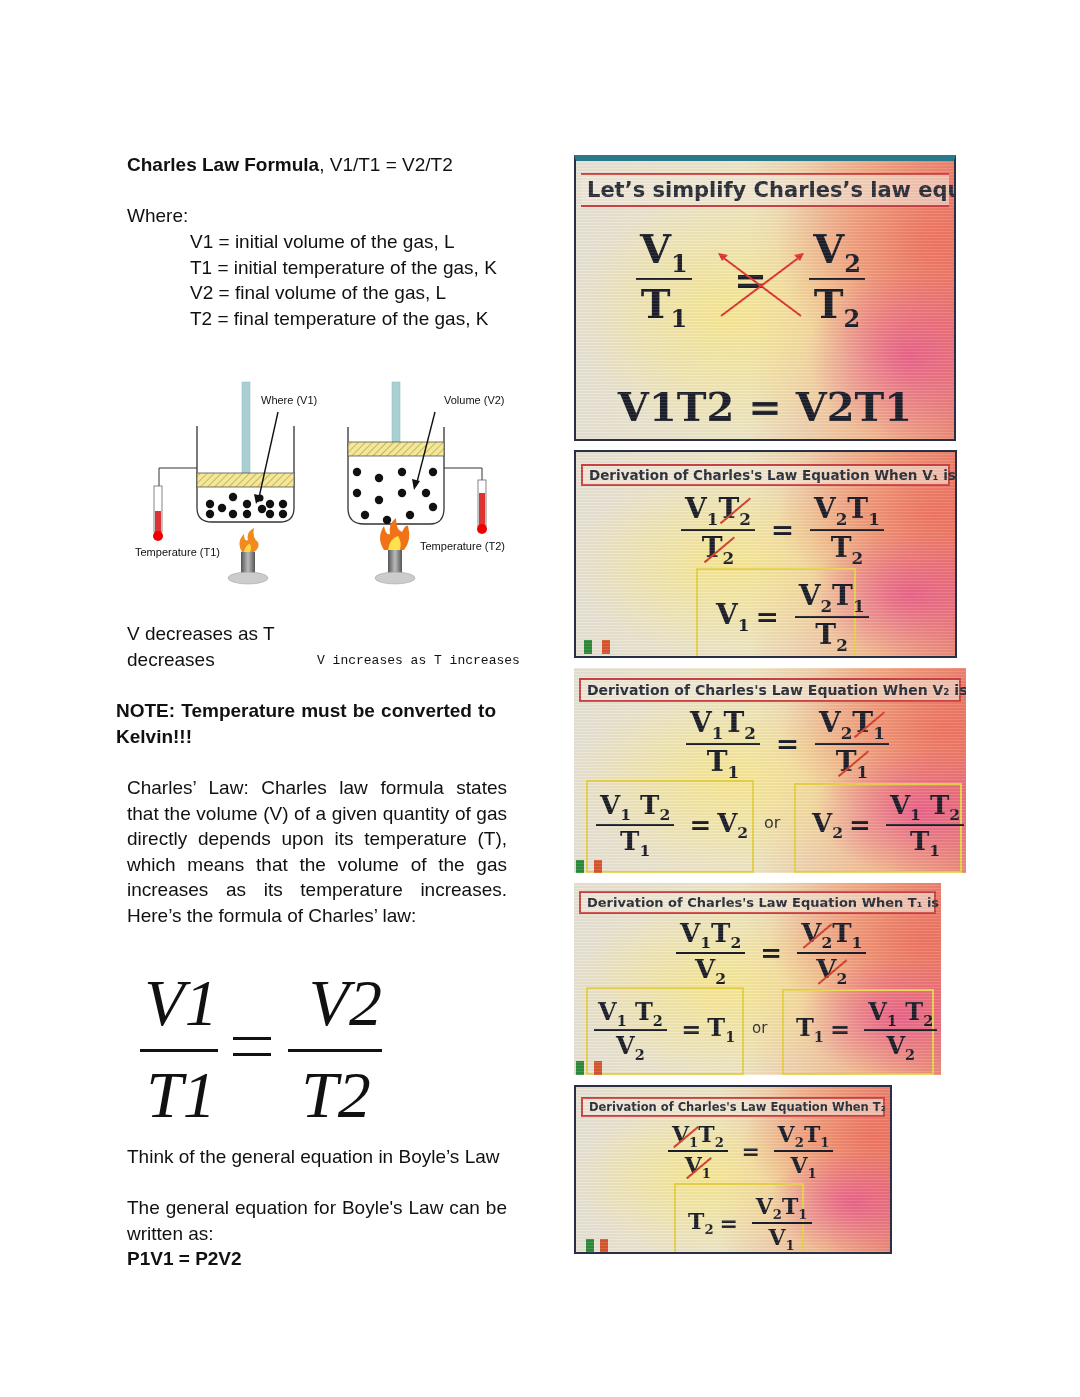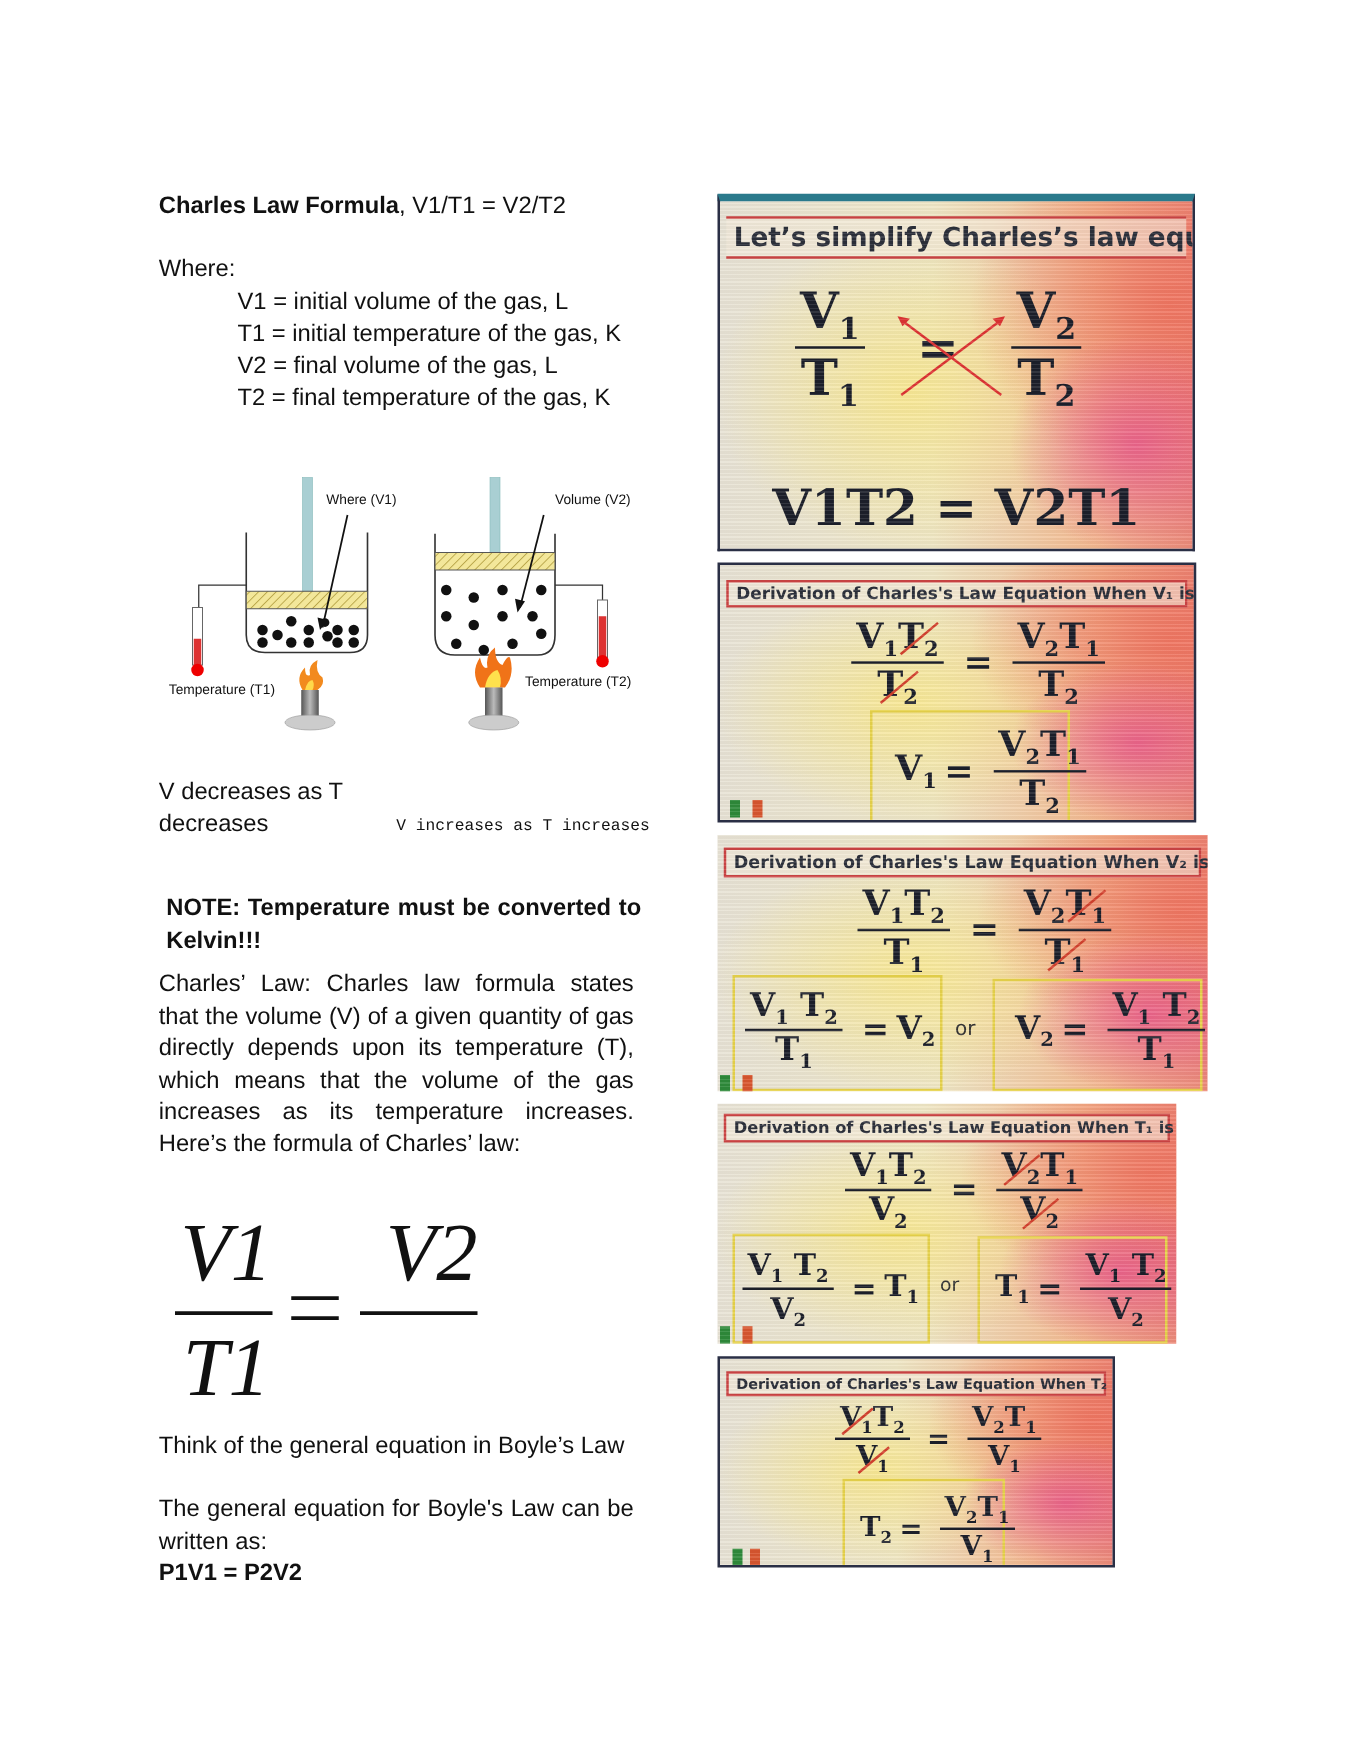--- a/index.html
+++ b/index.html
@@ -131,32 +131,33 @@
   </svg>
   <div class="abs tiny" style="left:131px; top:14px;">Where (V1)</div>
   <div class="abs tiny" style="left:286px; top:14px;margin-left:28px;">Volume (V2)</div>
   <div class="abs tiny" style="left:5px; top:166px;">Temperature (T1)</div>
   <div class="abs tiny" style="left:290px; top:160px;">Temperature (T2)</div>
 </div>
 
 <div class="abs t" style="left:127px; top:621px; width:170px;">V decreases as T decreases</div>
 <div class="abs small" style="left:317px; top:653px;font-family:Liberation Mono, monospace;">V increases as T increases</div>
 
-<div class="abs t b just" style="left:133px; top:698px; width:380px;margin-top:16px;">NOTE: Temperature must be converted to Kelvin!!!</div>
+<div class="abs t b just" style="left:116px; top:698px; width:380px;">NOTE: Temperature must be converted to Kelvin!!!</div>
 
 <div class="abs t just" style="left:127px; top:775px; width:380px;">Charles’ Law: Charles law formula states that the volume (V) of a given quantity of gas directly depends upon its temperature (T), which means that the volume of the gas increases as its temperature increases. Here’s the formula of Charles’ law:</div>
 
 <div class="abs" style="left:138px; top:965px; width:250px; height:165px; font-family:'Liberation Serif', serif; font-style:italic; font-size:66px;">
   <div class="abs" style="left:4px; top:0; width:78px; text-align:center;">V1</div>
   <div class="abs" style="left:2px; top:84px; width:78px; height:3px; background:#111;"></div>
   <div class="abs" style="left:4px; top:92px; width:78px; text-align:center;">T1</div>
   <div class="abs" style="left:95px; top:72px; width:38px; height:3px; background:#111;"></div>
   <div class="abs" style="left:95px; top:88px; width:38px; height:3px; background:#111;"></div>
   <div class="abs" style="left:152px; top:0; width:92px; text-align:right;">V2</div>
   <div class="abs" style="left:150px; top:84px; width:94px; height:3px; background:#111;"></div>
+  <div class="abs" style="left:152px; top:92px; width:92px; text-align:center;">T2</div>
 </div>
 
 <div class="abs t" style="left:127px; top:1144px;">Think of the general equation in Boyle’s Law</div>
 <div class="abs t just" style="left:127px; top:1195px; width:380px;">The general equation for Boyle's Law can be written as:</div>
 <div class="abs t b" style="left:127px; top:1246px;">P1V1 = P2V2</div>
 
 <div class="slide" style="left:574px; top:155px; width:382px; height:286px; border-top:6px solid #2b7a8c;">
   <div class="slide-title" style="top:12px; height:34px; font-size:21px; line-height:30px; border-left:none; border-right:none;">Let’s simplify Charles’s law equation</div>
   <div class="math" style="left:60px; top:64px; font-size:40px;">
     <span class="frac">

